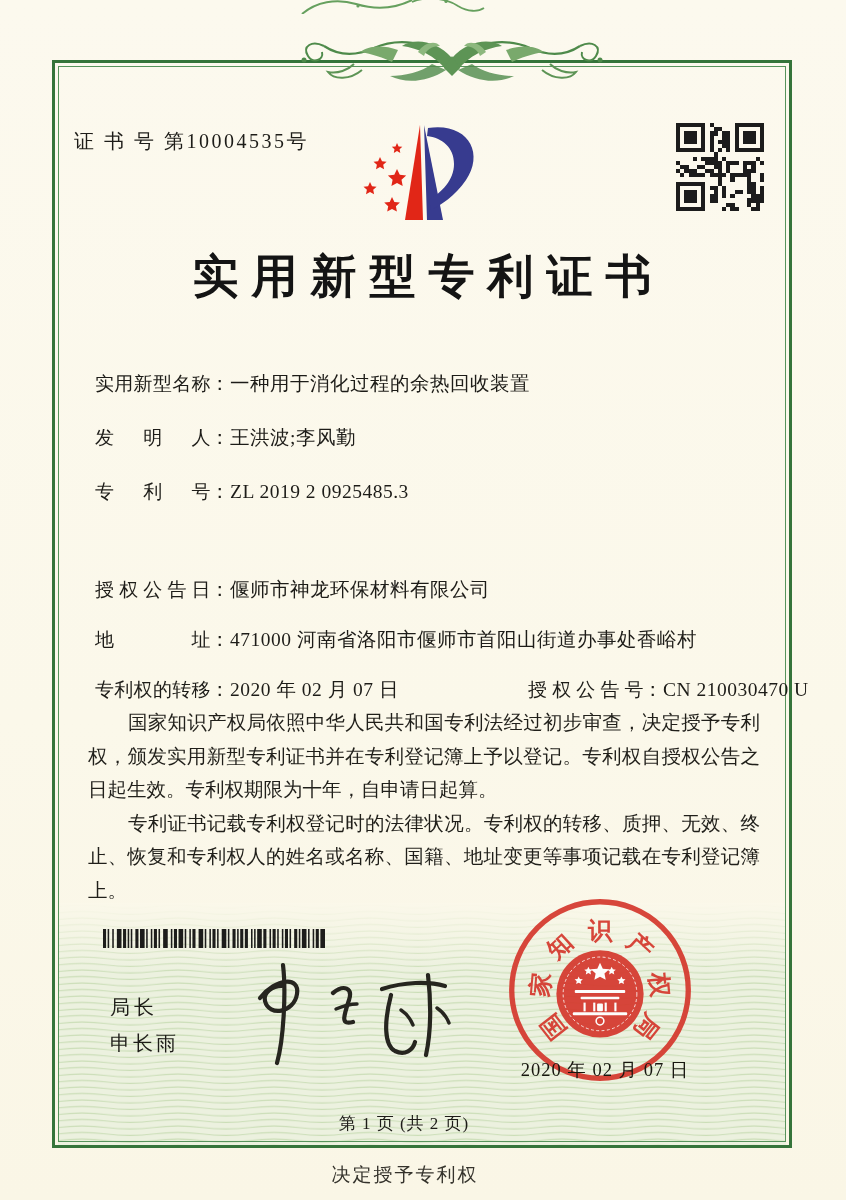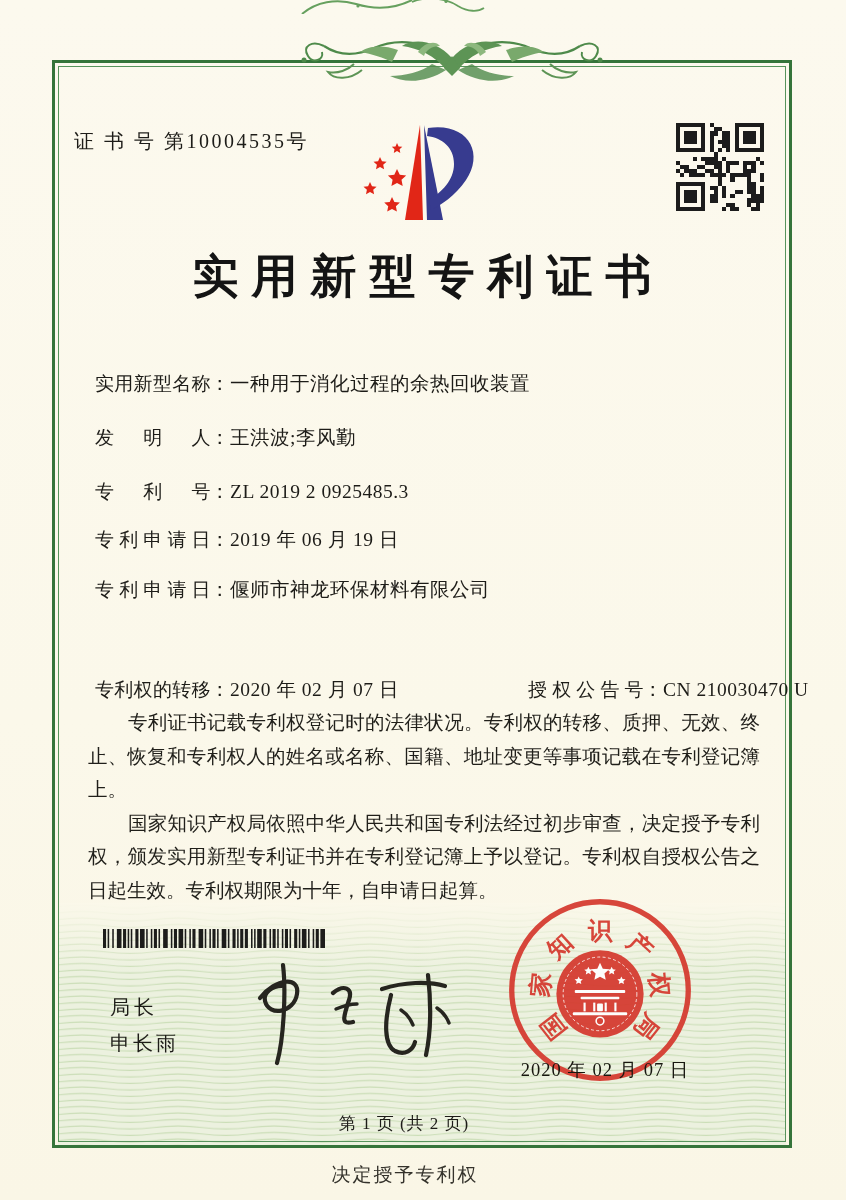--- a/index.html
+++ b/index.html
@@ -311,37 +311,37 @@
 
   <div class="field" style="top:424px;">
     <span class="flabel">发明人</span><span class="fcolon">：</span><span class="fvalue">王洪波;李风勤</span>
   </div>
   <div class="field" style="top:370px;">
     <span class="flabel">实用新型名称</span><span class="fcolon">：</span><span class="fvalue">一种用于消化过程的余热回收装置</span>
   </div>
   <div class="field" style="top:478px;">
     <span class="flabel">专利号</span><span class="fcolon">：</span><span class="fvalue">ZL 2019 2 0925485.3</span>
   </div>
-  <div class="field" style="top:526px;">
-    <span class="flabel">专利申请日</span><span class="fcolon">：</span><span class="fvalue">2019 年 06 月 19 日</span>
-  </div>
   <div class="field" style="top:576px;">
-    <span class="flabel">专利申请日</span><span class="fcolon">：</span><span class="fvalue">偃师市神龙环保材料有限公司</span>
+    <span class="flabel">授权公告日</span><span class="fcolon">：</span><span class="fvalue">偃师市神龙环保材料有限公司</span>
+  </div>
+  <div class="field" style="top:626px;">
+    <span class="flabel">地址</span><span class="fcolon">：</span><span class="fvalue">471000 河南省洛阳市偃师市首阳山街道办事处香峪村</span>
   </div>
 
   <div class="field" style="top:676px;width:700px;">
     <span class="flabel">专利权的转移</span><span class="fcolon">：</span><span class="fvalue">2020 年 02 月 07 日</span>
     <span class="grant-right">
       <span class="flabel">授权公告号</span><span class="fcolon">：</span><span class="fvalue">CN 210030470 U</span>
     </span>
   </div>
 
   <div class="paras">
+    <p>国家知识产权局依照中华人民共和国专利法经过初步审查，决定授予专利权，颁发实用新型专利证书并在专利登记簿上予以登记。专利权自授权公告之日起生效。专利权期限为十年，自申请日起算。</p>
     <p>专利证书记载专利权登记时的法律状况。专利权的转移、质押、无效、终止、恢复和专利权人的姓名或名称、国籍、地址变更等事项记载在专利登记簿上。</p>
-    <p>国家知识产权局依照中华人民共和国专利法经过初步审查，决定授予专利权，颁发实用新型专利证书并在专利登记簿上予以登记。专利权自授权公告之日起生效。专利权期限为十年，自申请日起算。</p>
   </div>
 
   <svg class="abs" style="left:103px;top:929px;" width="222" height="19" preserveAspectRatio="none" viewBox="0 0 144 19">
       <rect x="0" y="0" width="2" height="19" fill="#1d1d1b"></rect>
       <rect x="3" y="0" width="1" height="19" fill="#1d1d1b"></rect>
       <rect x="6" y="0" width="1" height="19" fill="#1d1d1b"></rect>
       <rect x="9" y="0" width="3" height="19" fill="#1d1d1b"></rect>
       <rect x="13" y="0" width="2" height="19" fill="#1d1d1b"></rect>
       <rect x="16" y="0" width="1" height="19" fill="#1d1d1b"></rect>
       <rect x="18" y="0" width="1" height="19" fill="#1d1d1b"></rect>

